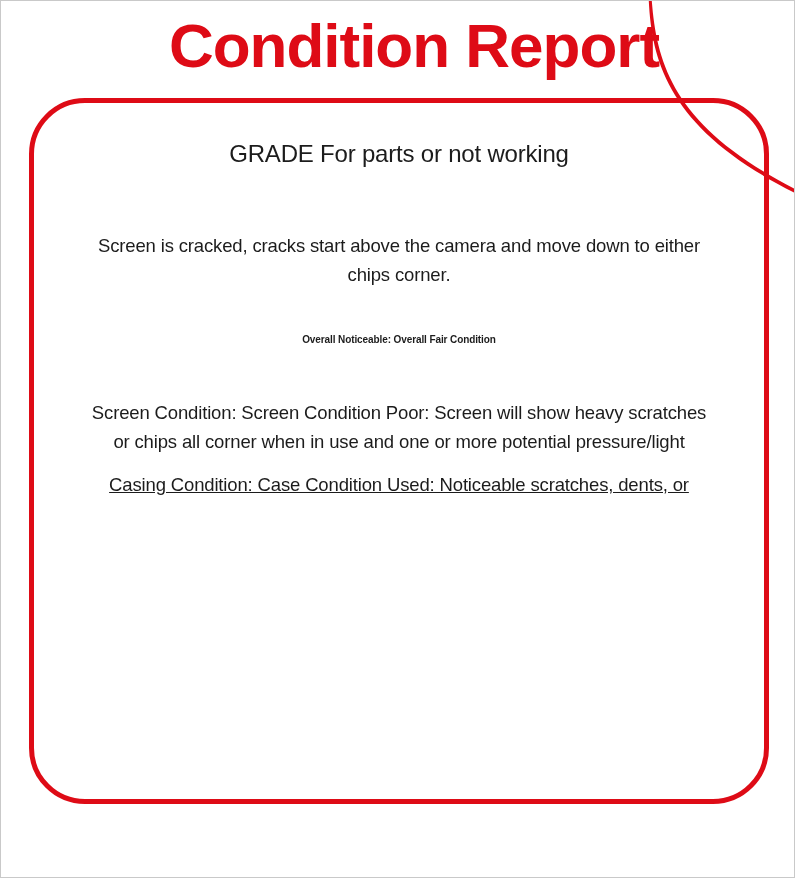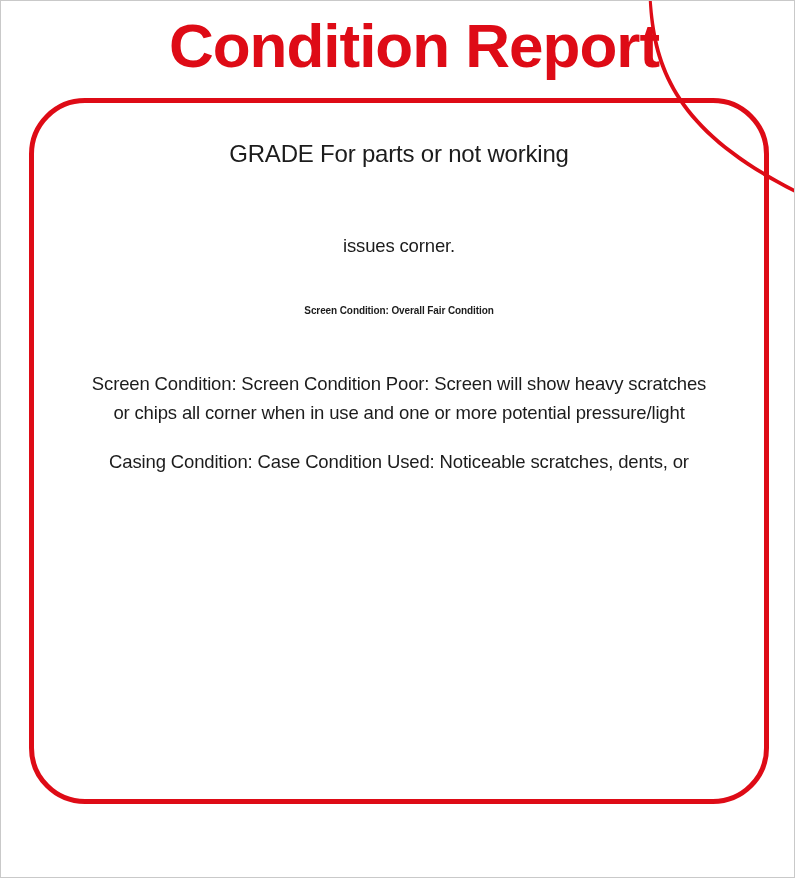--- a/index.html
+++ b/index.html
@@ -71,21 +71,21 @@
   }
   .desc   { margin: 62px 0 0 0; }
   .overall {
     margin: 44px 0 0 0;
     font-size: 10px;
     line-height: 13px;
     font-weight: 600;
     letter-spacing: -0.1px;
   }
   .screen { margin: 52px 0 0 0; }
-  .casing { margin: 20px 0 0 0; }
+  .casing { margin: 14px 0 0 0; text-decoration: underline; }
   .line {
     display: block;
     white-space: nowrap;
   }
 </style>
 </head>
 <body>
 
 <div class="page">
 
@@ -97,24 +97,25 @@
              L 795 192.5
              C 672 131, 651 66, 647.8 0
              Z"></path>
   </svg>
 
   <div class="panel">
 
     <p class="grade">GRADE For parts or not working</p>
 
     <p class="body-text desc">
-      <span class="line">issues corner.</span>
+      <span class="line">Screen is cracked, cracks start above the camera and move down to either</span>
+      <span class="line">chips corner.</span>
     </p>
 
-    <p class="overall">Screen Condition: Overall Fair Condition</p>
+    <p class="overall">Overall Noticeable: Overall Fair Condition</p>
 
     <p class="body-text screen">
       <span class="line">Screen Condition: Screen Condition Poor: Screen will show heavy scratches</span>
       <span class="line">or chips all corner when in use and one or more potential pressure/light</span>
     </p>
 
     <p class="body-text casing">
       <span class="line">Casing Condition: Case Condition Used: Noticeable scratches, dents, or</span>
     </p>
 

